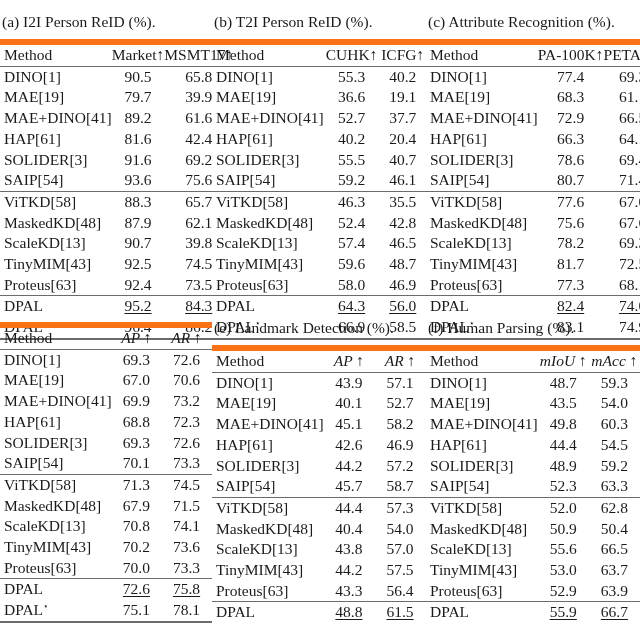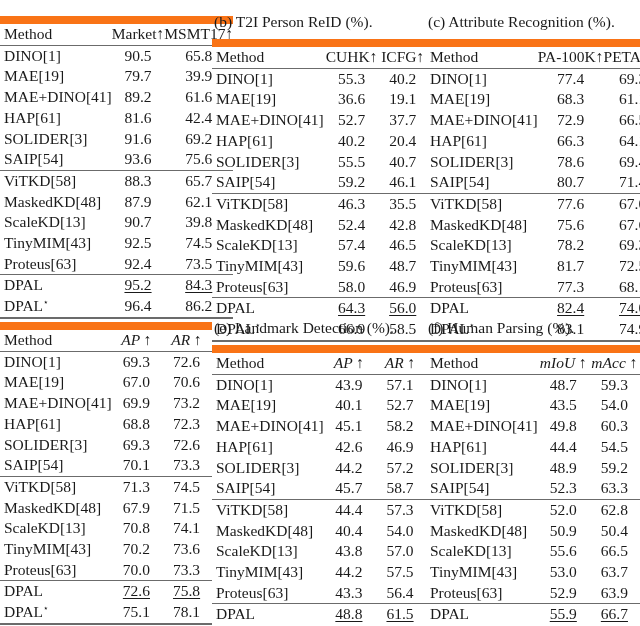--- a/index.html
+++ b/index.html
@@ -25,21 +25,21 @@
   }
   table.res {
     border-collapse: collapse;
     font-size: 15.5px;
     margin-top: 6px;
   }
   table.res td, table.res th {
     padding: 0; height: 20.7px; line-height: 20.7px;
     font-weight: normal; white-space: nowrap;
   }
-  table.res thead tr { border-top: 8px solid #f97316; border-bottom: 1.5px solid #6b6b6b; }
+  table.res thead tr { border-top: 6px solid #f97316; border-bottom: 1.5px solid #6b6b6b; }
   table.res tbody.g1 tr:last-child { border-bottom: 1.5px solid #6b6b6b; }
   table.res tbody.g2 tr:last-child { border-bottom: 1.5px solid #6b6b6b; }
   table.res tbody.g3 tr:last-child { border-bottom: 2px solid #6b6b6b; }
   .c-method { text-align: left; padding-left: 4px !important; }
   .c-v { text-align: center; }
   .u { text-decoration: underline; text-underline-offset: 2px; }
   .b { font-weight: bold; }
   .ital { font-style: italic; }
   sup { font-size: 9px; line-height: 0; }
   
@@ -50,20 +50,21 @@
   .pe .c-method { width: 100px; } .pe .c1 { width: 56px; } .pe .c2 { width: 58px; }
   .pf .c-method { width: 96px; } .pf .c1 { width: 58px; } .pf .c2 { width: 60px; }
 </style>
 </head>
 <body>
 
 <div class="cutoff"></div>
 
 <div class="grid">
   <div class="panel pa">
+      <div class="caption">(a) I2I Person ReID (%).</div>
       <table class="res">
         <thead>
           <tr>
             <th class="c-method">Method</th>
             <th class="c-v c1">Market↑</th>
             <th class="c-v c2">MSMT17↑</th>
           </tr>
         </thead>
         <tbody class="g1">
           <tr>

